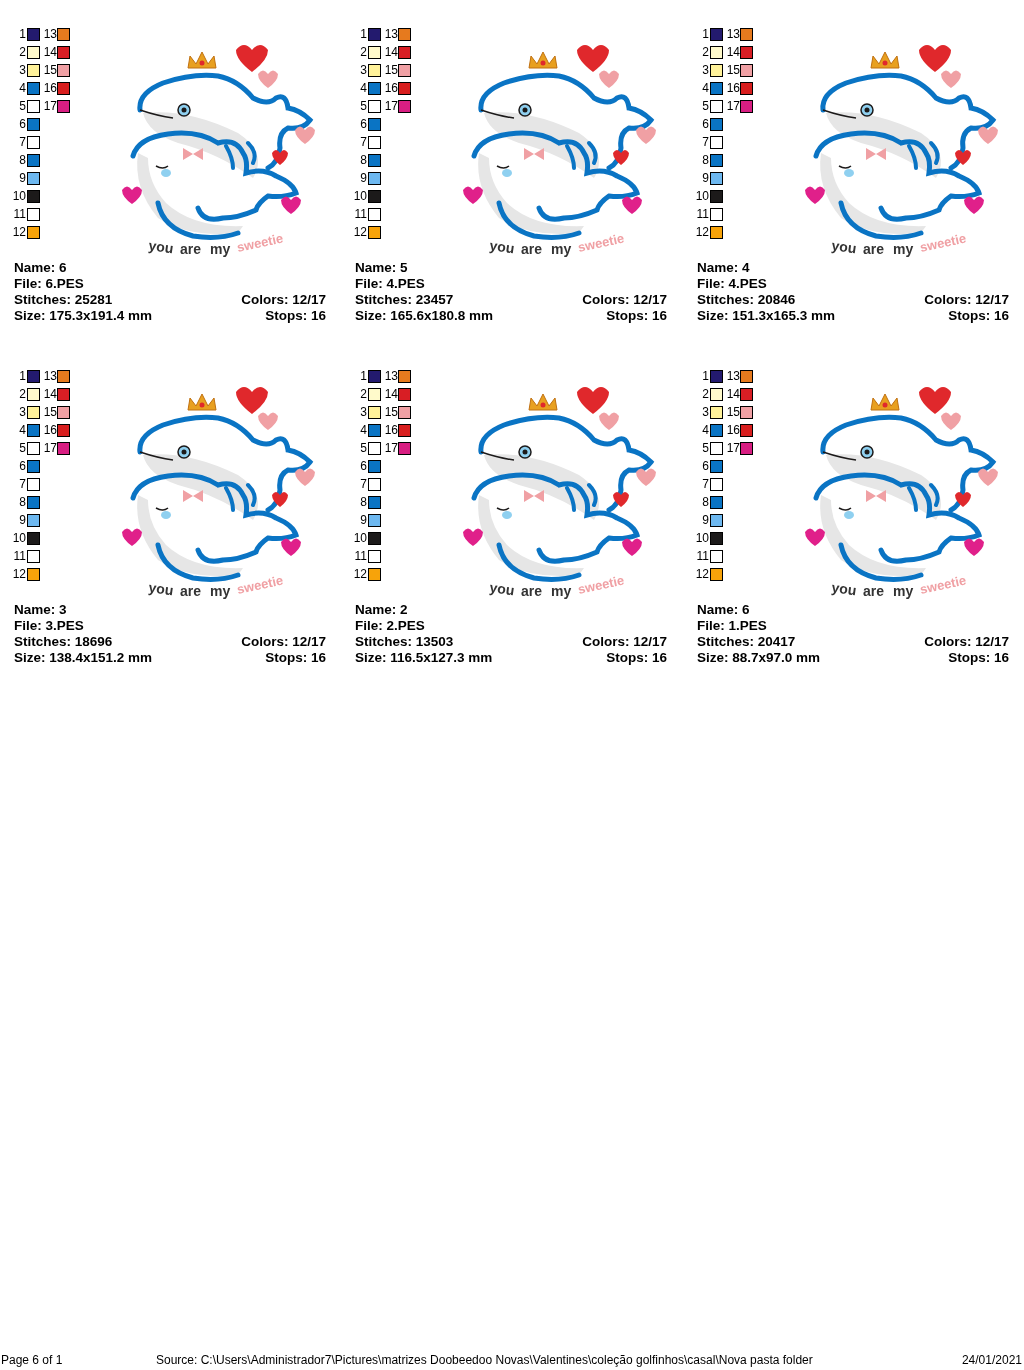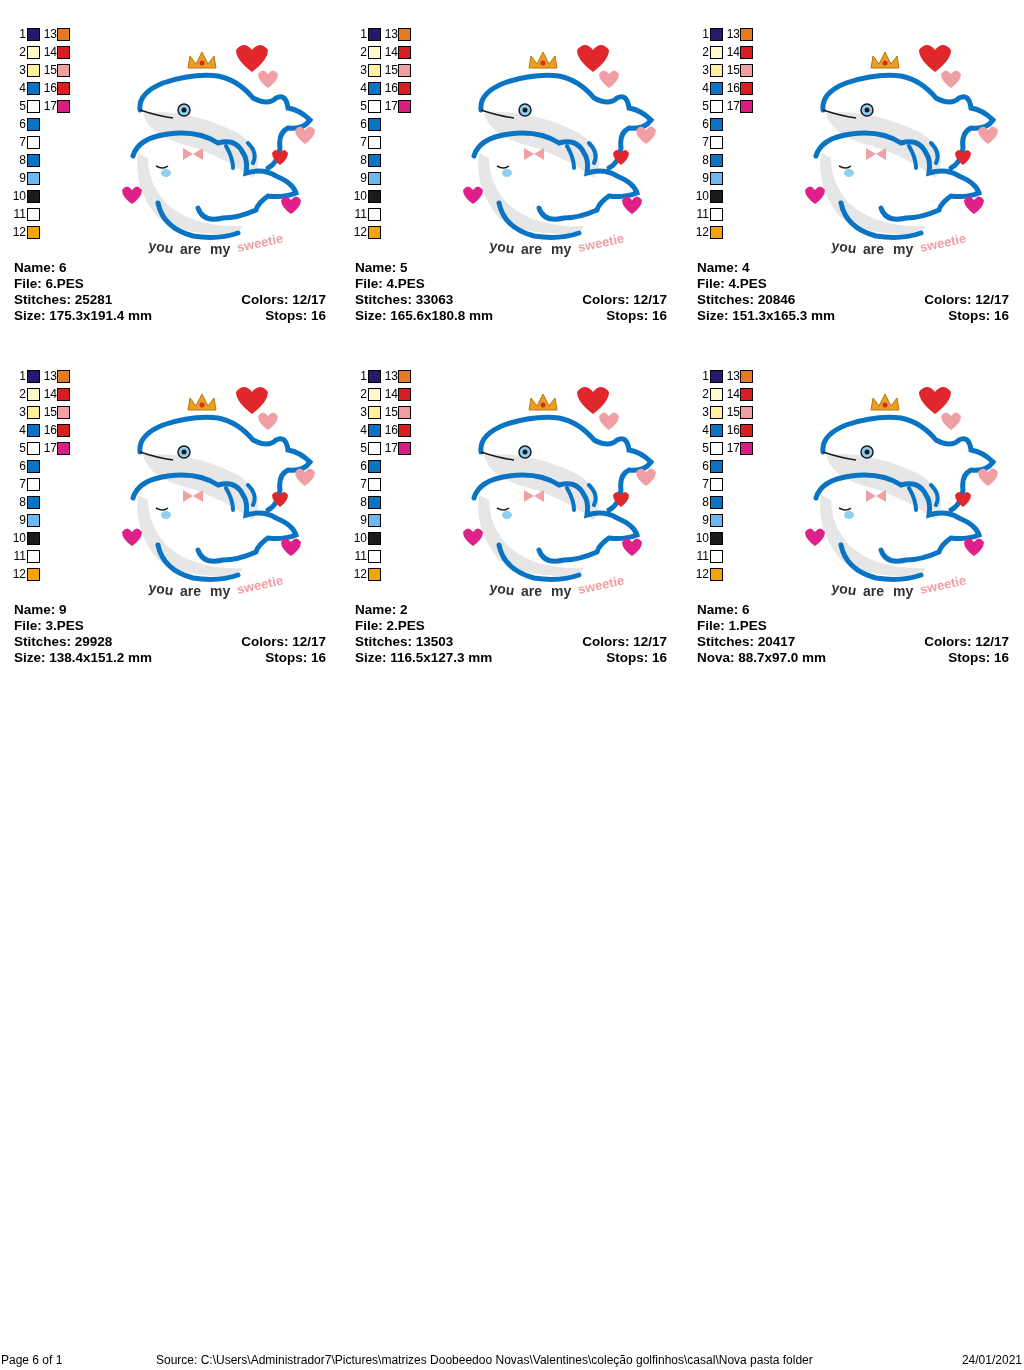--- a/index.html
+++ b/index.html
@@ -229,21 +229,21 @@
       <text x="120" y="214" font-family="Liberation Sans, sans-serif" font-weight="bold" font-size="13" fill="#f0a0a4" transform="rotate(-12 120 214)">sweetie</text>
     </svg>
     <div class="info">
       <div class="info-row">
           <span>Name: 5</span>
         </div>
       <div class="info-row">
           <span>File: 4.PES</span>
         </div>
       <div class="info-row">
-          <span>Stitches: 33063</span>
+          <span>Stitches: 23457</span>
           <span>Colors: 12/17</span>
         </div>
       <div class="info-row">
           <span>Size: 165.6x180.8 mm</span>
           <span>Stops: 16</span>
         </div>
     </div>
   </div>
     <div class="card" style="left: 683px; top: 26px;">
     <div class="palette">
@@ -449,27 +449,27 @@
       <path d="M4 152 q5 -7 10 0 q5 -7 10 0 q0 7 -10 14 q-10 -7 -10 -14 z" fill="#e0208a"></path>
       <path d="M163 162 q5 -7 10 0 q5 -7 10 0 q0 7 -10 14 q-10 -7 -10 -14 z" fill="#e0208a"></path>
 
       <text x="30" y="212" font-family="Liberation Sans, sans-serif" font-weight="bold" font-size="14" fill="#333" transform="rotate(8 30 212)">you</text>
       <text x="62" y="216" font-family="Liberation Sans, sans-serif" font-weight="bold" font-size="14" fill="#333">are</text>
       <text x="92" y="216" font-family="Liberation Sans, sans-serif" font-weight="bold" font-size="14" fill="#333">my</text>
       <text x="120" y="214" font-family="Liberation Sans, sans-serif" font-weight="bold" font-size="13" fill="#f0a0a4" transform="rotate(-12 120 214)">sweetie</text>
     </svg>
     <div class="info">
       <div class="info-row">
-          <span>Name: 9</span>
+          <span>Name: 3</span>
         </div>
       <div class="info-row">
           <span>File: 3.PES</span>
         </div>
       <div class="info-row">
-          <span>Stitches: 29928</span>
+          <span>Stitches: 18696</span>
           <span>Colors: 12/17</span>
         </div>
       <div class="info-row">
           <span>Size: 138.4x151.2 mm</span>
           <span>Stops: 16</span>
         </div>
     </div>
   </div>
     <div class="card" style="left: 341px; top: 368px;">
     <div class="palette">
@@ -685,21 +685,21 @@
           <span>Name: 6</span>
         </div>
       <div class="info-row">
           <span>File: 1.PES</span>
         </div>
       <div class="info-row">
           <span>Stitches: 20417</span>
           <span>Colors: 12/17</span>
         </div>
       <div class="info-row">
-          <span>Nova: 88.7x97.0 mm</span>
+          <span>Size: 88.7x97.0 mm</span>
           <span>Stops: 16</span>
         </div>
     </div>
   </div>
   </div>
 
 <div class="footer" style="left:1px;">Page 6 of 1</div>
 <div class="footer" style="left:156px;text-align:right;">Source: C:\Users\Administrador7\Pictures\matrizes Doobeedoo Novas\Valentines\coleção golfinhos\casal\Nova pasta folder</div>
 <div class="footer" style="right:2px;">24/01/2021</div>
 

